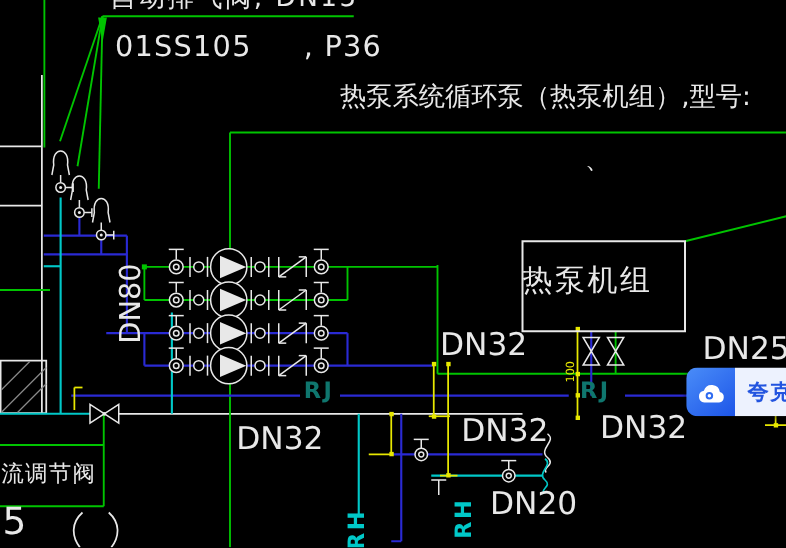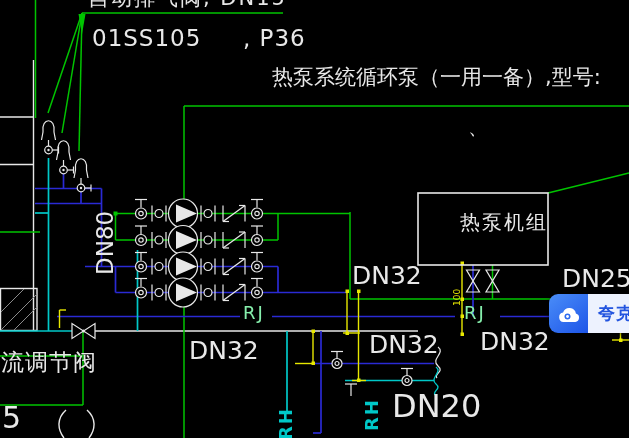--- a/index.html
+++ b/index.html
@@ -1,19 +1,19 @@
 <!DOCTYPE html>
 <html><head>
 <meta charset="utf-8">
 <style>
   html,body{margin:0;padding:0;background:#000;}
   #stage{position:relative;width:629px;height:438px;background:#000;overflow:hidden;
          font-family:"DejaVu Sans",sans-serif;}
   .txt{position:absolute;color:#e8e8e8;white-space:pre;line-height:1.05;}
-  .blue-txt{color:#86efac;font-weight:normal;}
+  .blue-txt{color:#0f766e;font-weight:bold;}
   .cyan-txt{color:#00c8c8;font-weight:bold;}
   .yellow-txt{color:#e8e800;}
   .rot{transform:rotate(-90deg);transform-origin:left top;}
   svg .g{stroke:#00c400;fill:none;stroke-width:1.5;}
   svg .b{stroke:#2a2ad4;fill:none;stroke-width:1.7;}
   svg .c{stroke:#00c8c8;fill:none;stroke-width:1.7;}
   svg .y{stroke:#e8e800;fill:none;stroke-width:1.4;}
   svg .w{stroke:#e8e8e8;fill:none;stroke-width:1.4;}
   svg .wthin{stroke:#e8e8e8;fill:none;stroke-width:1.2;}
   svg .grey{stroke:#8a8a8a;fill:none;stroke-width:1;}
@@ -203,35 +203,35 @@
     <path class="c" style="stroke-width:1.3" d="M 436,367 C 443,372 429,378 436,384 C 442,389 432,391 435,395"></path>
   </g>
   <g>
     <rect class="w" x="418" y="193" width="130" height="72" style="stroke-width:1.6"></rect>
   </g>
 </svg>
 
 
 <div class="txt" style="left:88px;top:-13px;font-size:21px;letter-spacing:2px">自动排气阀, DN15</div>
 <div class="txt" style="left:92px;top:26px;font-size:23px;letter-spacing:1px">01SS105     , P36</div>
-<div class="txt" style="left:272px;top:66px;font-size:21px">热泵系统循环泵（一用一备）,型号:</div>
+<div class="txt" style="left:272px;top:66px;font-size:21px">热泵系统循环泵（热泵机组）,型号:</div>
 <div class="txt" style="left:468px;top:117px;font-size:20px">、</div>
 <div class="txt rot" style="left:93px;top:275px;font-size:23px">DN80</div>
-<div class="txt" style="left:418px;top:212px;width:130px;text-align:right;font-size:20px;letter-spacing:2px">热泵机组</div>
+<div class="txt" style="left:418px;top:212px;width:130px;text-align:left;font-size:24px;letter-spacing:2px">热泵机组</div>
 <div class="txt" style="left:562px;top:266px;font-size:25px">DN25</div>
 <div class="txt" style="left:352px;top:263px;font-size:25px">DN32</div>
 <div class="txt" style="left:189px;top:338px;font-size:25px">DN32</div>
 <div class="txt" style="left:369px;top:332px;font-size:25px">DN32</div>
 <div class="txt" style="left:480px;top:329px;font-size:25px">DN32</div>
-<div class="txt" style="left:392px;top:390px;font-size:32px">DN20</div>
+<div class="txt" style="left:392px;top:390px;font-size:25px">DN20</div>
 <div class="txt blue-txt" style="left:243px;top:304px;font-size:18px;letter-spacing:2px">RJ</div>
 <div class="txt blue-txt" style="left:464px;top:304px;font-size:18px;letter-spacing:2px">RJ</div>
 <div class="txt cyan-txt rot" style="left:277px;top:440px;font-size:18px;letter-spacing:2px">RH</div>
 <div class="txt cyan-txt rot" style="left:363px;top:431px;font-size:18px;letter-spacing:2px">RH</div>
-<div class="txt" style="left:1px;top:350px;font-size:23px;letter-spacing:1px">流调节阀</div>
+<div class="txt" style="left:1px;top:371px;font-size:18px;letter-spacing:1px">流调节阀</div>
 <div class="txt" style="left:2px;top:402px;font-size:30px">5</div>
 <div class="txt yellow-txt rot" style="left:453px;top:306px;font-size:9px">100</div>
 <div class="txt yellow-txt rot" style="left:612px;top:331px;font-size:9px">100</div>
 
 
 <div id="badge">
   <div class="icon">
     <svg width="24" height="18" viewBox="0 0 24 18">
       <path fill="#ffffff" d="M6.5,17 A4.8,4.8 0 0 1 6.1,7.5 A6.6,6.6 0 0 1 18.9,8.6 A4.3,4.3 0 0 1 18.3,17 Z"></path>
       <circle cx="10.5" cy="11.5" r="3" fill="#2e6bf0"></circle>

